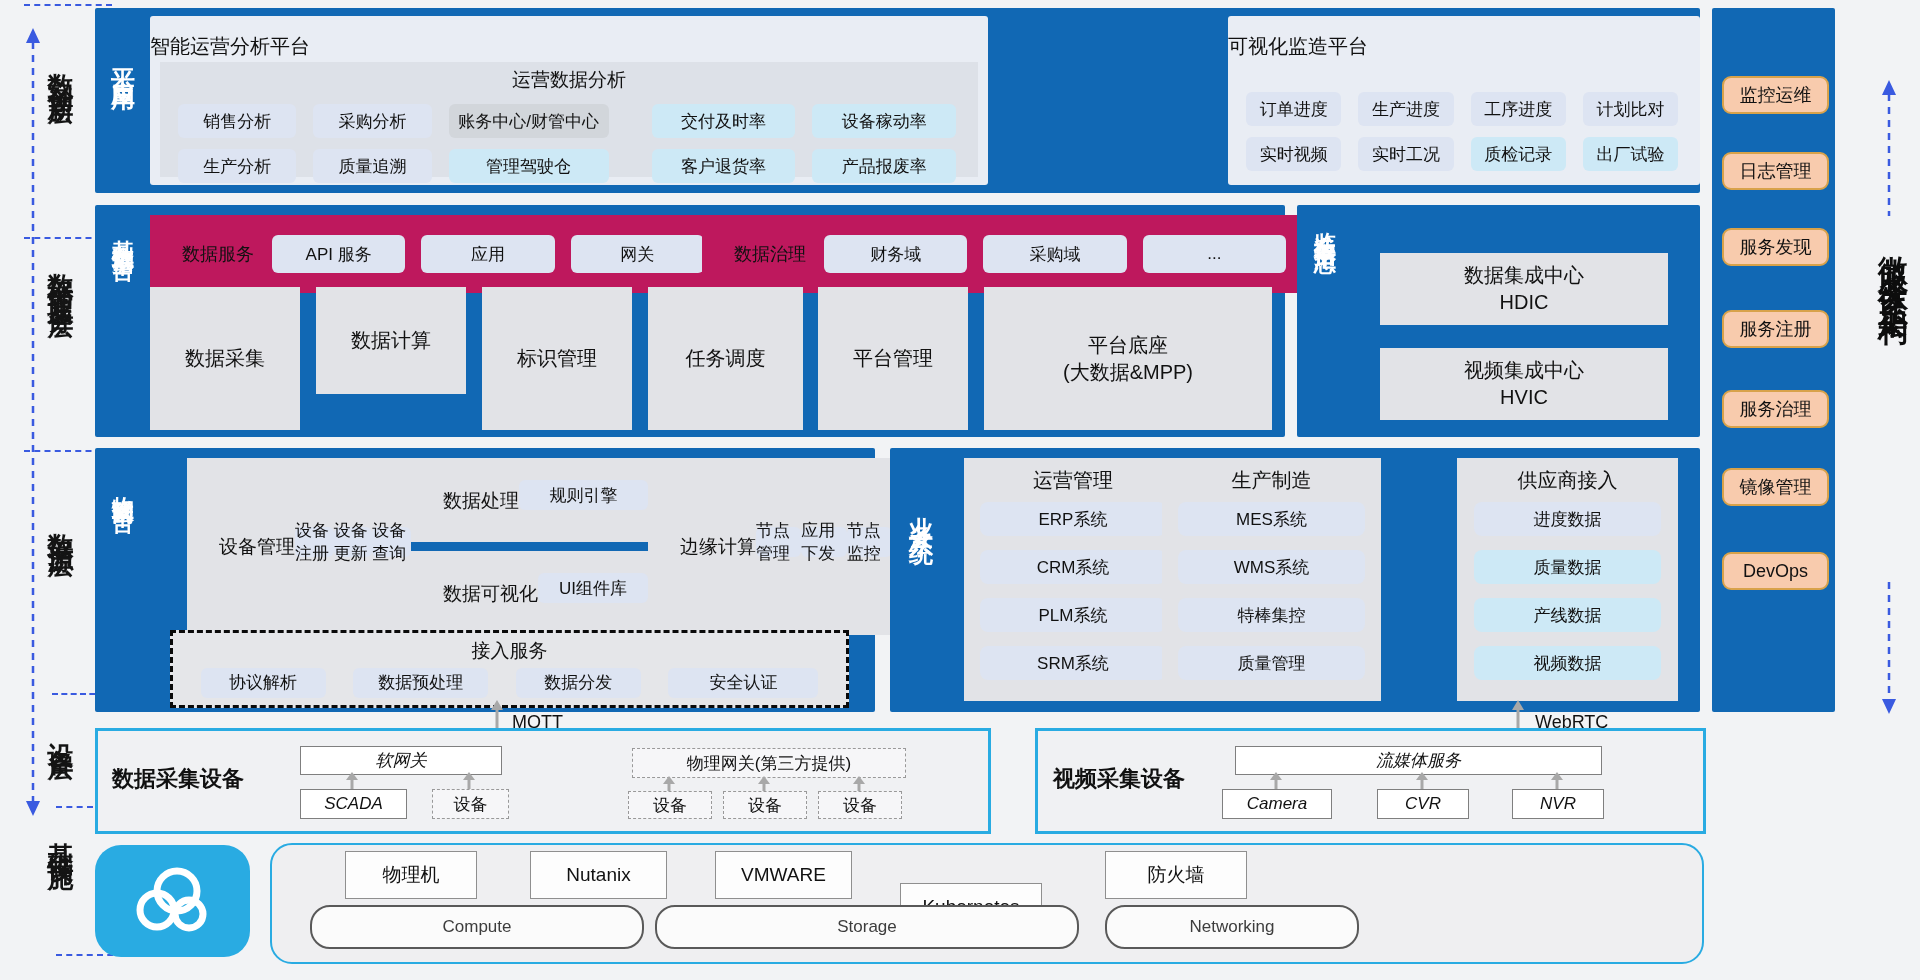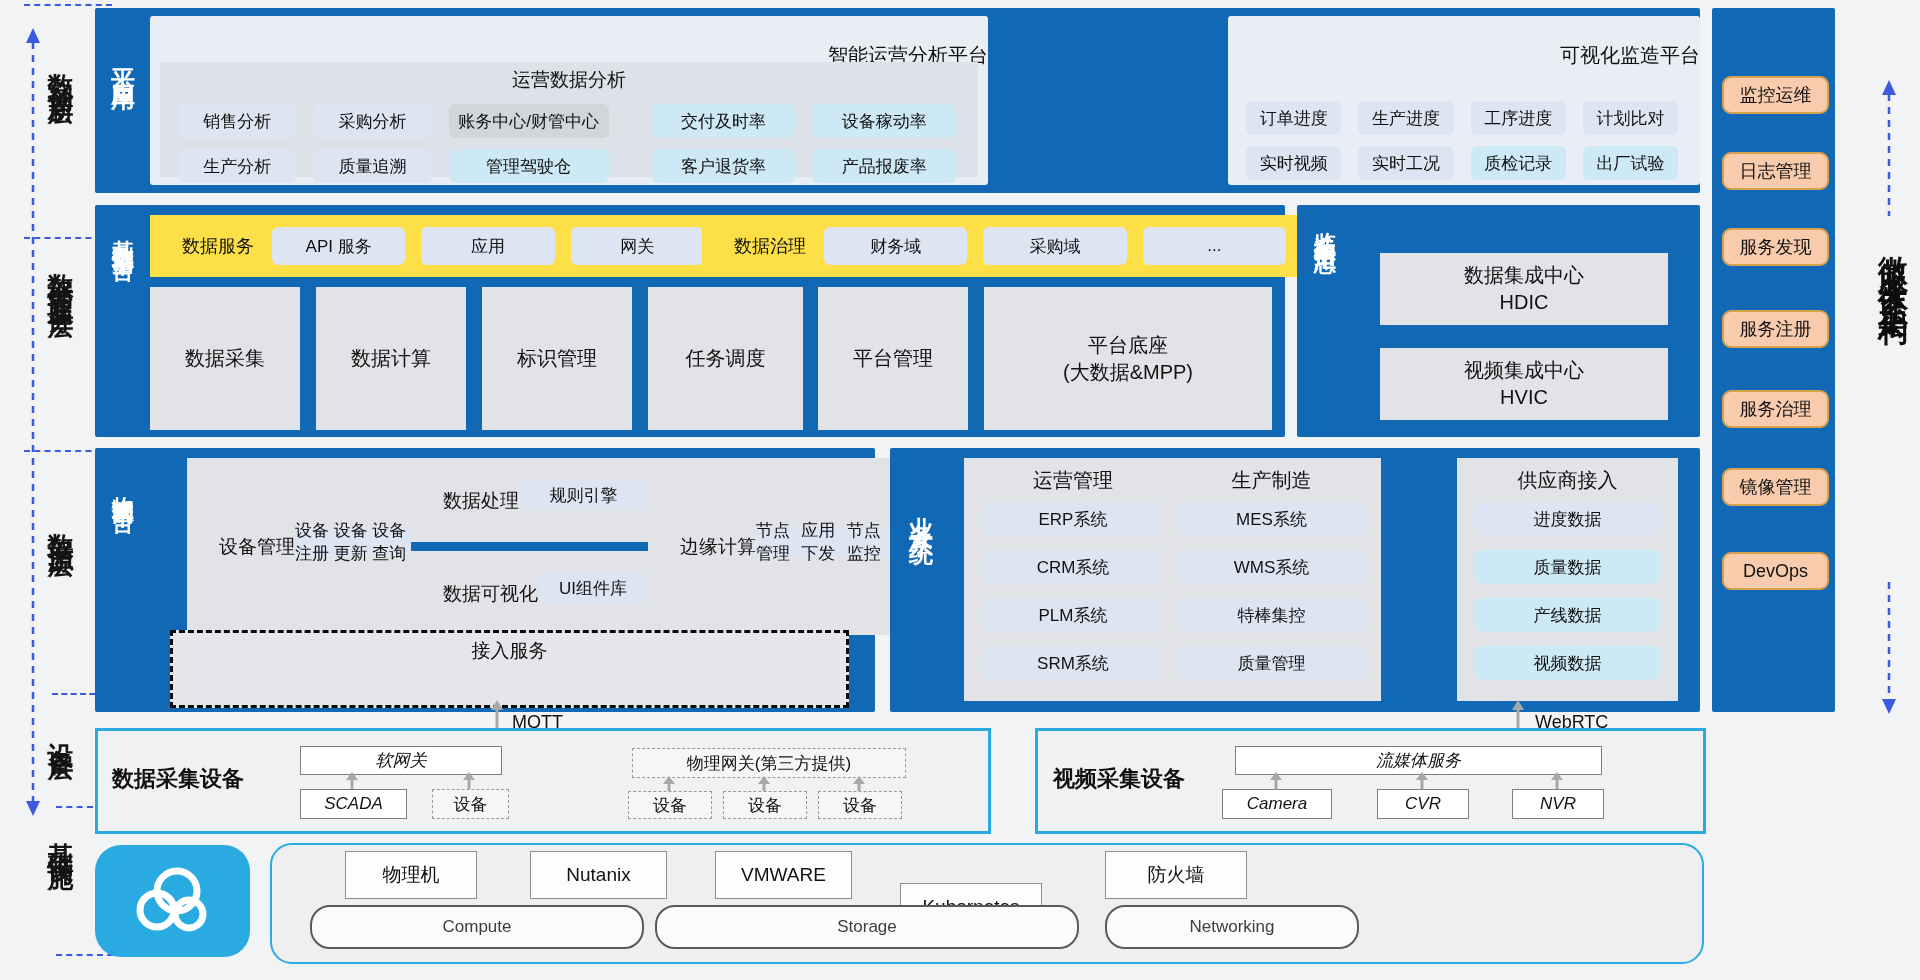--- a/index.html
+++ b/index.html
@@ -5,29 +5,29 @@
   html,body{margin:0;padding:0;background:#f2f3f5;}
   .stage{position:relative;width:1920px;height:980px;background:#f2f3f5;
          font-family:"Liberation Sans","DejaVu Sans",sans-serif;color:#111;overflow:hidden;}
   .abs{position:absolute;}
   .band{position:absolute;background:#1168b4;border-radius:2px;}
   .v{writing-mode:vertical-rl;text-orientation:upright;}
   .layer-label{position:absolute;font-weight:700;font-size:26px;letter-spacing:7px;color:#141414;}
   .vlabel{position:absolute;color:#fff;font-weight:700;letter-spacing:6px;}
   .dash-sep{position:absolute;border-top:2px dashed #3a5ae0;}
   .panel{position:absolute;background:#e9edf4;border-radius:3px;}
-  .ptitle{text-align:right;font-size:20px;padding-top:26px;font-weight:500;}
+  .ptitle{text-align:left;font-size:20px;padding-top:17px;font-weight:500;}
   .inner-gray{position:absolute;left:10px;right:10px;top:46px;bottom:8px;background:#dde1e8;}
   .psubtitle{text-align:center;font-size:19px;padding-top:5px;font-weight:500;}
   .btnrow{display:flex;margin:11px 14px 0 18px;gap:9px;}
   .btn{height:34px;display:flex;align-items:center;justify-content:center;border-radius:6px;font-size:17px;margin-right:8px;}
   .peri{background:#dde4f2;}
   .cyan{background:#cde9f6;}
   .grayb{background:#d2d6db;}
-  .gpanel{position:absolute;background:#fde047;display:flex;align-items:center;padding:0 14px;}
+  .gpanel{position:absolute;background:#be185d;display:flex;align-items:center;padding:8px 14px;}
   .glabel{font-size:18px;width:108px;text-align:center;flex:none;}
   .gpanel .btn{height:38px;flex:1;}
   .mbox{position:absolute;background:#e2e3e7;display:flex;flex-direction:column;align-items:center;justify-content:center;
         font-size:20px;text-align:center;line-height:1.35;}
   .iotpanel{position:absolute;background:#e2e3e7;display:flex;flex-direction:row;align-items:center;padding-left:32px;}
   .gtitle{font-size:19px;font-weight:500;padding:7px 0 6px;text-align:center;flex:none;}
   .iotpanel .btn{width:86%;height:30px;margin:0 0 10px 0;font-size:17px;}
   .dashed-box{position:absolute;background:#e5e6e9;border:3px dashed #0a0a0a;display:flex;flex-direction:column;}
   .access-row{display:flex;justify-content:space-evenly;align-items:center;flex:1;padding-bottom:6px;}
   .access-row .btn{margin:0;}
@@ -122,21 +122,21 @@
   </div>
 
   <div class="gpanel" style="left:702px;top:215px;width:570px;height:62px">
     <div class="glabel">数据治理</div>
     <div class="btn peri" style="margin-right:16px">财务域</div>
     <div class="btn peri" style="margin-right:16px">采购域</div>
     <div class="btn peri" style="margin-right:0">...</div>
   </div>
 
   <div class="mbox" style="left:150px;top:287px;width:150px;height:143px">数据采集</div>
-  <div class="mbox" style="left:316px;top:287px;width:150px;height:143px">数据计算</div>
+  <div class="mbox" style="left:316px;top:287px;width:150px;height:107px">数据计算</div>
   <div class="mbox" style="left:482px;top:287px;width:150px;height:143px">标识管理</div>
   <div class="mbox" style="left:648px;top:287px;width:155px;height:143px">任务调度</div>
   <div class="mbox" style="left:818px;top:287px;width:150px;height:143px">平台管理</div>
   <div class="mbox" style="left:984px;top:287px;width:288px;height:143px">
     <span>平台底座</span>
     <span>(大数据&amp;MPP)</span>
   </div>
 
   <div class="band" style="left:1297px;top:205px;width:403px;height:232px"></div>
   <div class="vlabel v" style="left:1310px;top:214px;font-size:22px;letter-spacing:4px">监造数据汇总</div>
@@ -170,20 +170,26 @@
 
   <div class="iotpanel" style="left:648px;top:458px;width:212px;height:177px">
     <div class="gtitle">边缘计算</div>
     <div class="btn peri">节点管理</div>
     <div class="btn peri">应用下发</div>
     <div class="btn peri">节点监控</div>
   </div>
 
   <div class="dashed-box" style="left:170px;top:630px;width:673px;height:72px">
     <div class="gtitle" style="padding:5px 0 2px">接入服务</div>
+    <div class="access-row">
+      <div class="btn peri" style="width:125px;height:30px">协议解析</div>
+      <div class="btn peri" style="width:135px;height:30px">数据预处理</div>
+      <div class="btn peri" style="width:125px;height:30px">数据分发</div>
+      <div class="btn peri" style="width:150px;height:30px">安全认证</div>
+    </div>
   </div>
 
   <div class="band" style="left:890px;top:448px;width:810px;height:264px"></div>
   <div class="vlabel v" style="left:905px;top:497px;font-size:24px;letter-spacing:8px">业务系统</div>
 
   <div class="bizpanel" style="left:964px;top:458px;width:218px;height:243px">
     <div class="gtitle">运营管理</div>
     <div class="btn peri">ERP系统</div>
     <div class="btn peri">CRM系统</div>
     <div class="btn peri">PLM系统</div>

